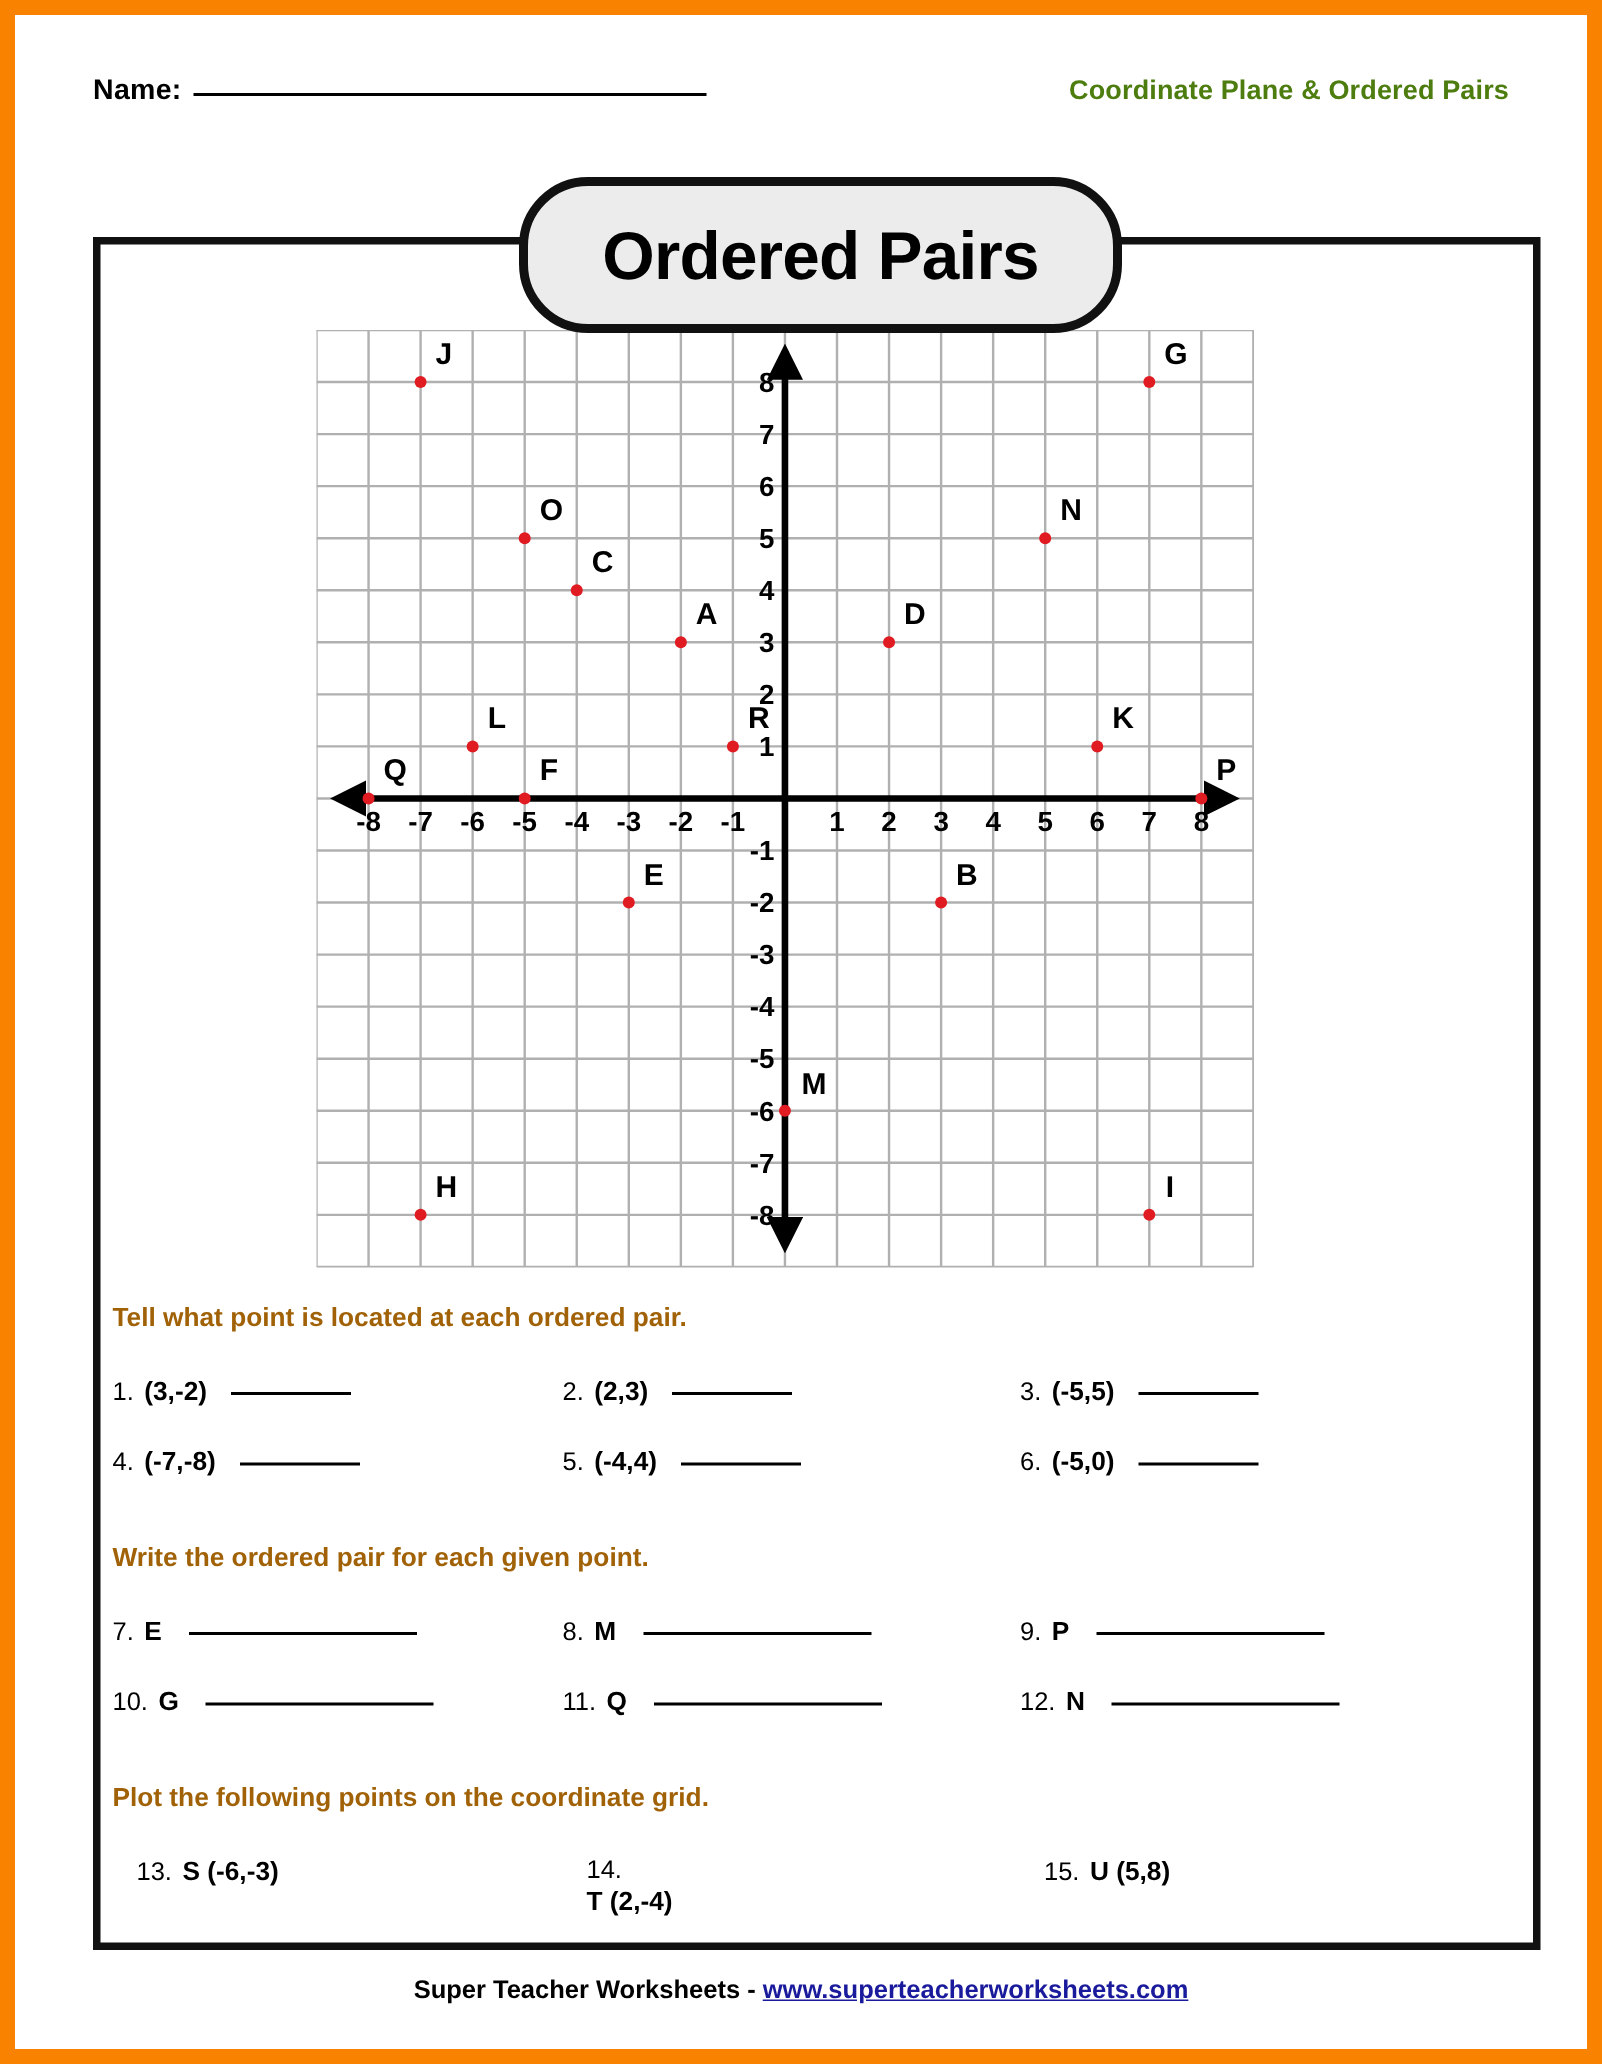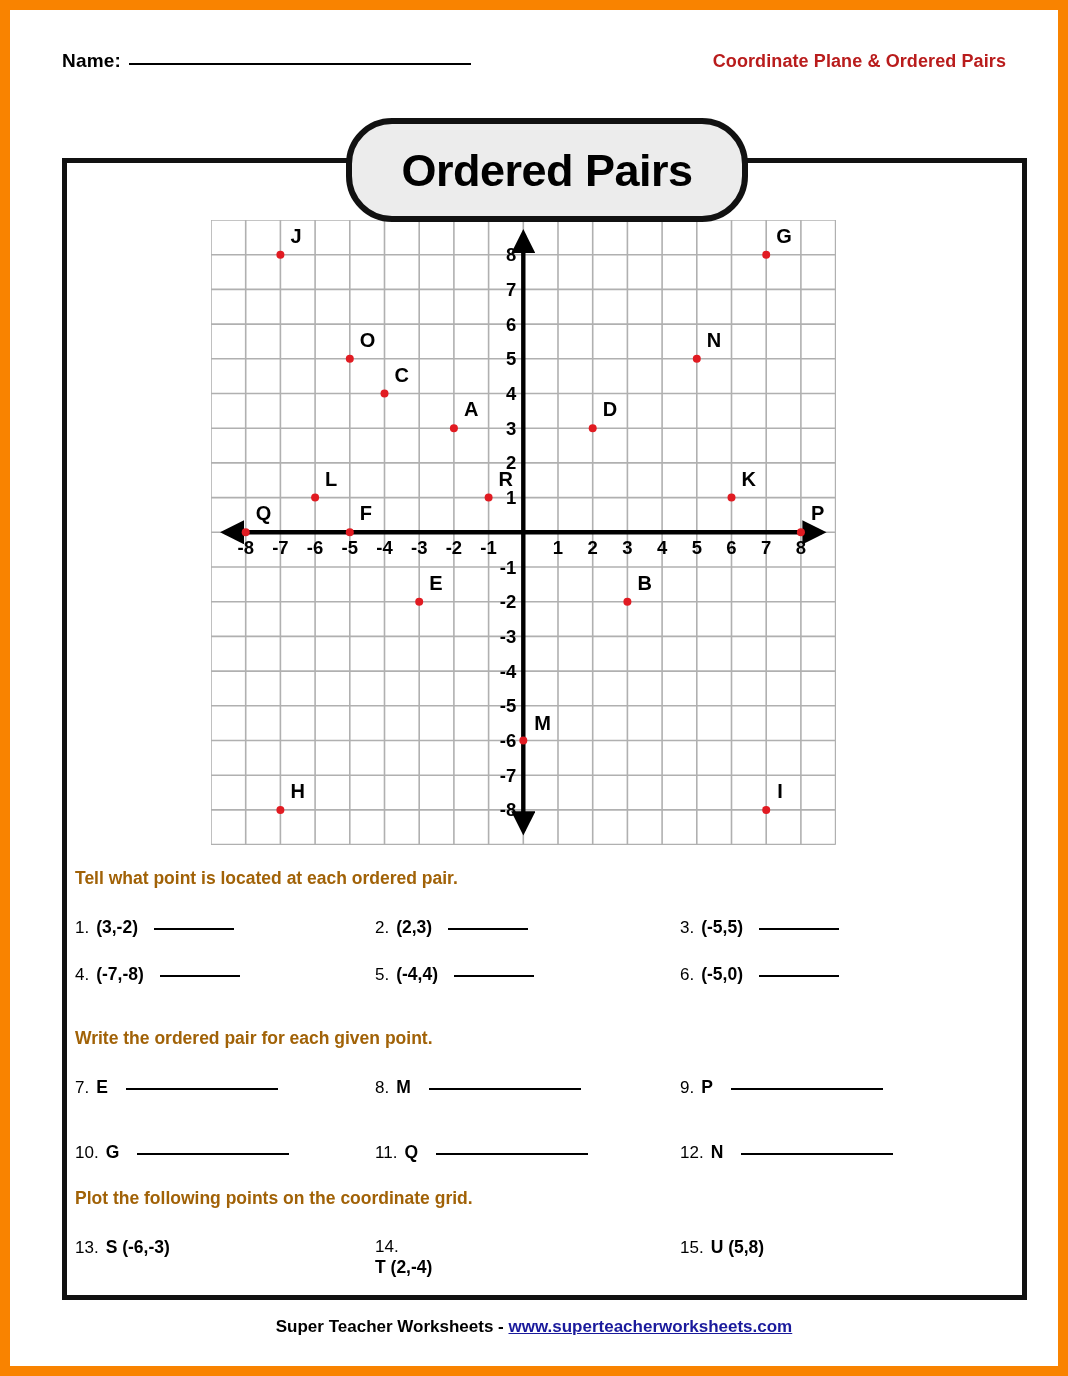--- a/index.html
+++ b/index.html
@@ -57,21 +57,21 @@
     width: 342px;
     border-bottom: 2.5px solid #000;
     margin-left: 8px;
     height: 1px;
     position: relative;
     top: -2px;
   }
   .header-right {
     font-size: 18px;
     font-weight: bold;
-    color: #b91c1c;
+    color: #4d7c0f;
     letter-spacing: 0.1px;
     margin-left: 44px;
   }
 
   
   .content-box {
     position: absolute;
     left: 52px;
     top: 148px;
     width: 965px;
@@ -375,42 +375,42 @@
             <span class="q-num">8.</span>
             <span class="q-val">M</span>
             <span class="blank blank-long"></span>
           </div>
           <div class="q-cell" style="width: 335px;">
             <span class="q-num">9.</span>
             <span class="q-val">P</span>
             <span class="blank blank-long"></span>
           </div>
         </div>
-      <div class="q-row" id="sec1-row1" style="margin-top:44px;">
+      <div class="q-row" id="sec1-row1" style="margin-top:26px;">
           <div class="q-cell" style="width: 300px;">
             <span class="q-num">10.</span>
             <span class="q-val">G</span>
             <span class="blank blank-long"></span>
           </div>
           <div class="q-cell" style="width: 305px;">
             <span class="q-num">11.</span>
             <span class="q-val">Q</span>
             <span class="blank blank-long"></span>
           </div>
           <div class="q-cell" style="width: 335px;">
             <span class="q-num">12.</span>
             <span class="q-val">N</span>
             <span class="blank blank-long"></span>
           </div>
         </div>
     </div>
 
     <div class="section" id="section-2" style="top:1178px;">
       <div class="section-heading">Plot the following points on the coordinate grid.</div>
-      <div class="q-row" id="sec2-row0" style="margin-top:28px;">
+      <div class="q-row" id="sec2-row0" style="margin-top:28px;margin-left:16px;">
           <div class="q-cell" style="width: 300px;">
             <span class="q-num">13.</span>
             <span class="q-val">S  (-6,-3)</span>
           </div>
           <div class="q-cell" style="width: 305px; flex-direction: column;">
             <span class="q-num">14.</span>
             <span class="q-val">T (2,-4)</span>
           </div>
           <div class="q-cell" style="width: 335px;">
             <span class="q-num">15.</span>

